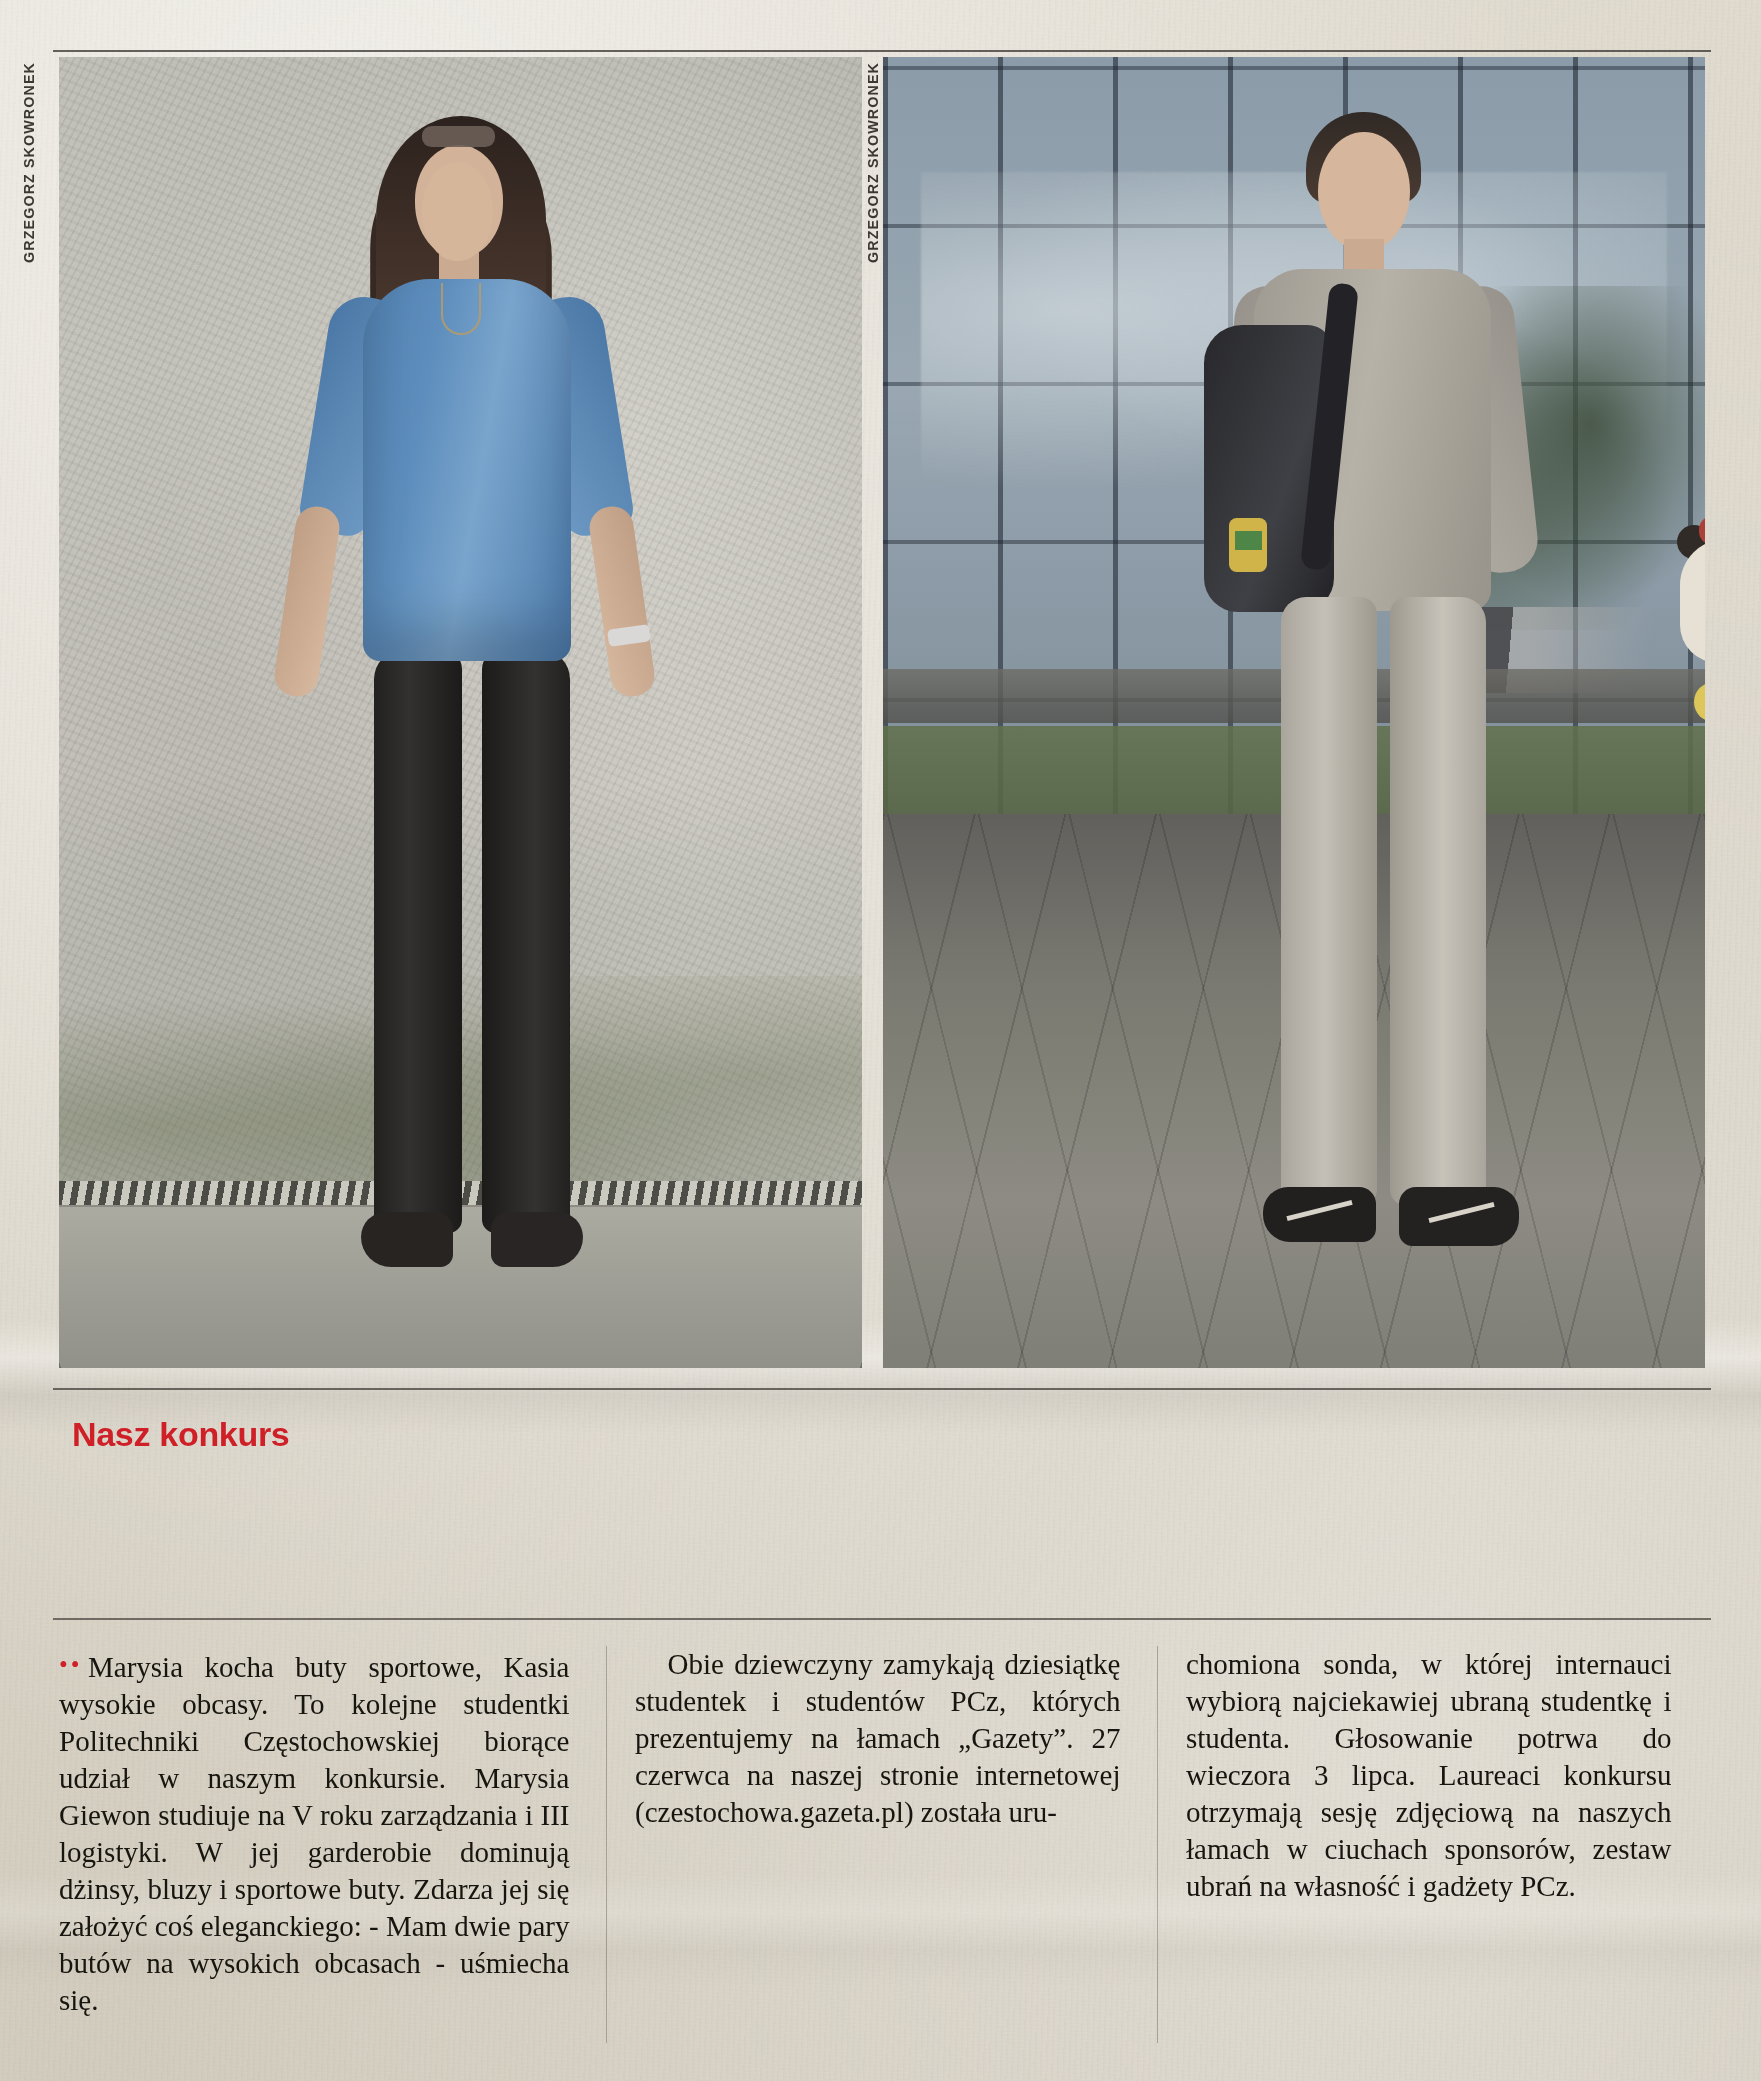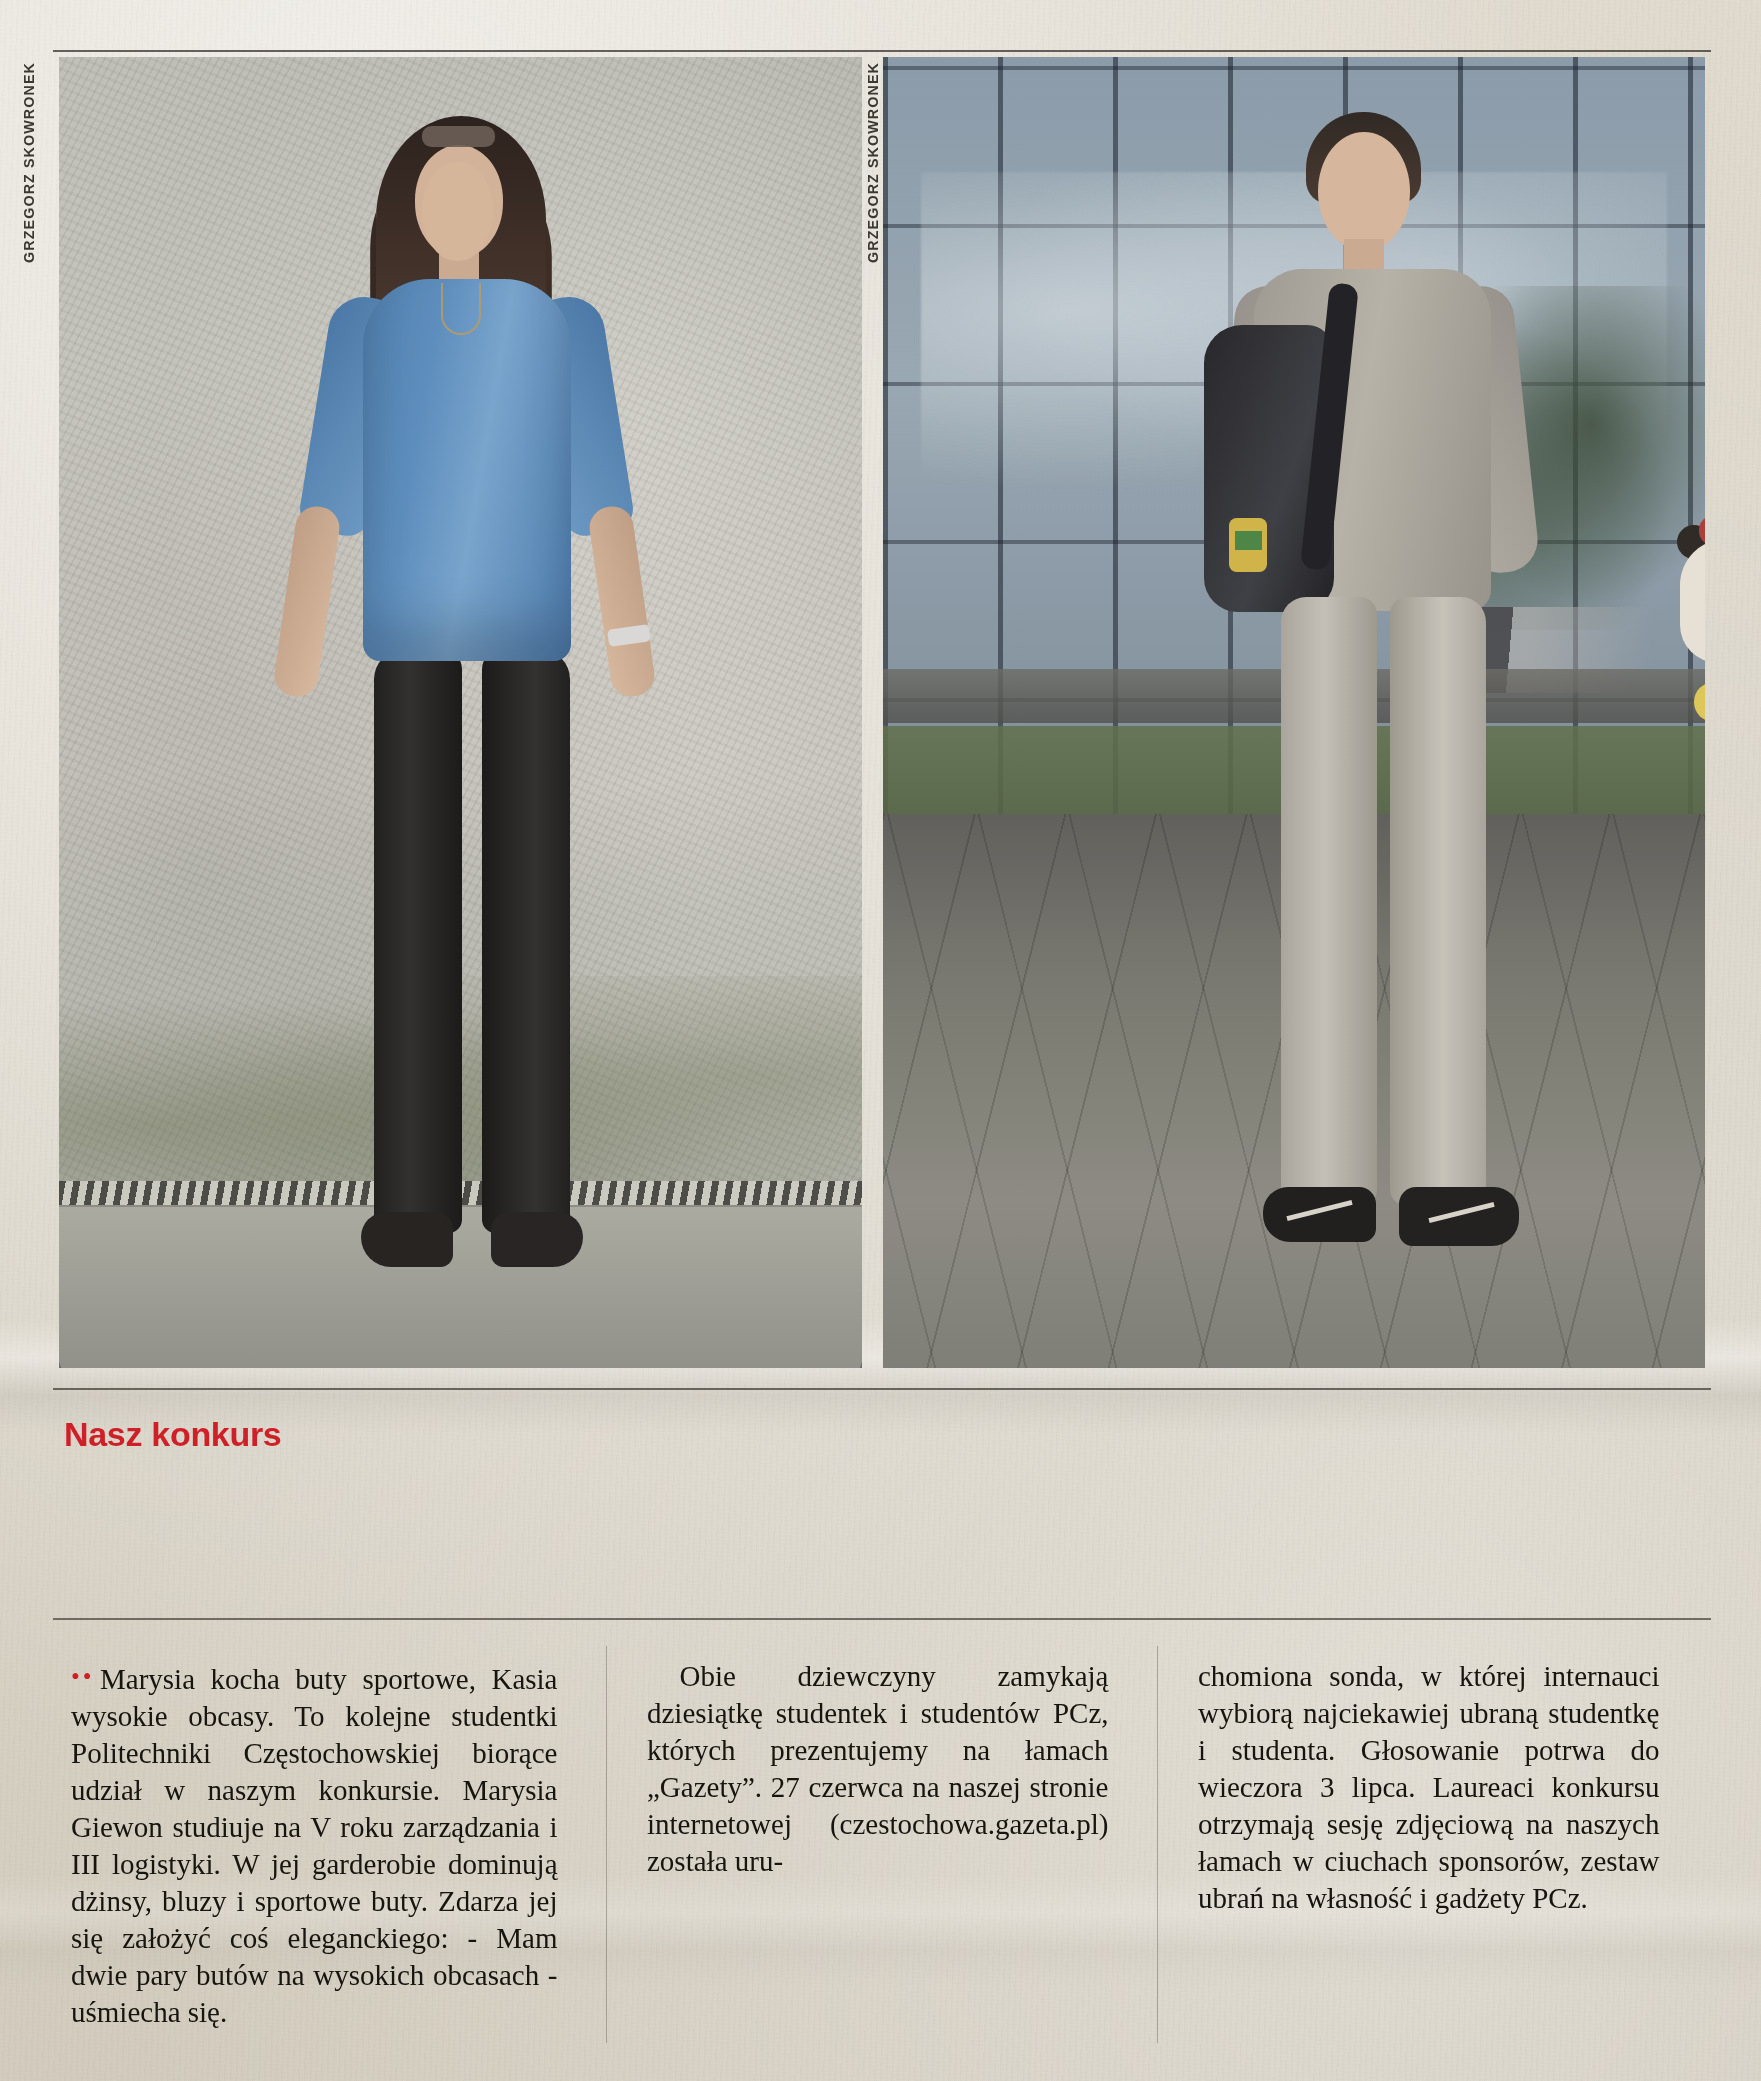--- a/index.html
+++ b/index.html
@@ -303,21 +303,21 @@
   .charm:after { content:""; position:absolute; left:5.7px; top:13.4px; width:27px; height:19px; background:#3e8a3a; }
   .fig-g-jeansL { left: 398px; top: 540px; width: 96px; height: 608px; background: linear-gradient(90deg,#a7a49d,#c3c0b8 45%,#9b988f); border-radius: 25px 17px 15.3px 15.3px; }
   .fig-g-jeansR { left: 507px; top: 540px; width: 96px; height: 608px; background: linear-gradient(270deg,#a7a49d,#c6c3bb 45%,#9b988f); border-radius: 17px 25px 15.3px 15.3px; }
   .fig-g-shoeL { left: 380px; top: 1130px; width: 113px; height: 55px; background: #1d1b1a; border-radius: 25px 17px 13.4px 27px; }
   .fig-g-shoeR { left: 516px; top: 1130px; width: 120px; height: 59px; background: #201e1d; border-radius: 17px 25px 27px 13.4px; }
   .stripe { position: absolute; width: 67px; height: 4.8px; background: #d6d3cc; transform: rotate(-14deg); }
 
   
   .kicker {
     position: absolute;
-    left: 64px;
+    left: 72px;
     top: 1415px;
     font-family: "Liberation Sans", sans-serif;
     font-weight: bold;
     font-size: 34px;
     color: #cf2027;
     letter-spacing: -0.3px;
   }
   .headline {
     position: absolute;
     left: 55px;
@@ -349,21 +349,21 @@
   }
   .col + .col { padding-left: 25px; }
   .col + .col:before {
     content: "";
     position: absolute;
     left: 0px; top: 3.8px; bottom: 9.6px;
     width: 1px;
     background: rgba(70,66,60,0.35);
   }
   .col p {
-    margin: 16px;
+    margin: 4px;
     font-family: "Liberation Serif", serif;
     font-size: 29px;
     line-height: 37px;
     color: #17150f;
     text-align: justify;
     text-indent: 32.5px;
     -webkit-hyphens: auto;
     hyphens: auto;
   }
   .col p.first { text-indent: 0; }

